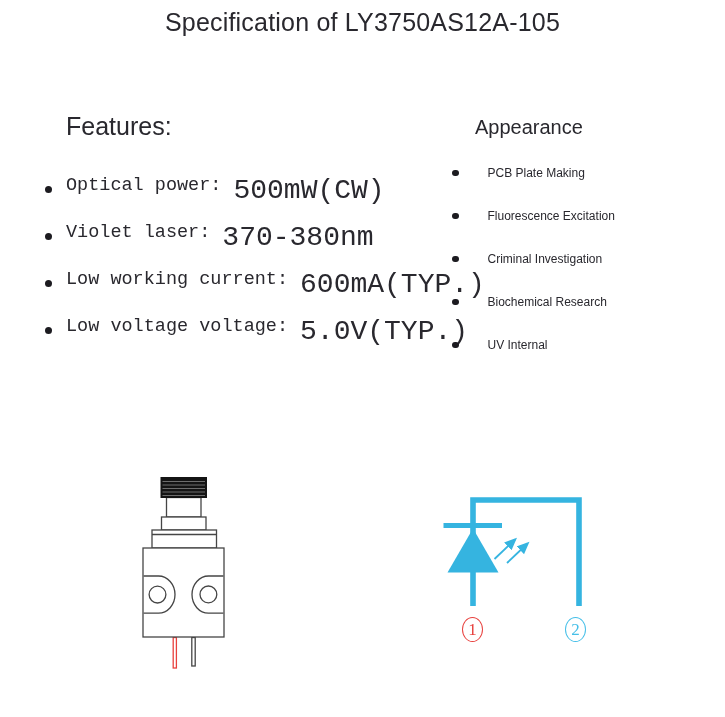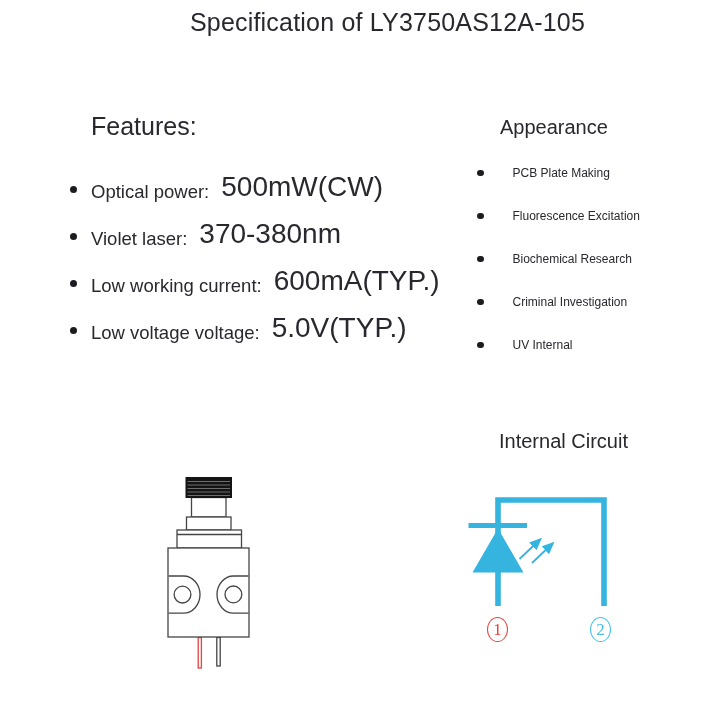--- a/index.html
+++ b/index.html
@@ -1,32 +1,32 @@
 <!DOCTYPE html>
 <html style="--text: #29282e; --circuit: #35b4e0; --pin1: #e8413e; --pin2: #45bfe8; --lead-red: #e8413e; --line: #454545; --cap: #141414;"><head>
 <meta charset="utf-8">
 <style>
   html,body{margin:0;padding:0;background:#ffffff;}
   .page{
     position:relative;width:667px;height:717px;background:#fff;overflow:hidden;
-    font-family:"Liberation Sans",sans-serif;color:var(--text,#29282e);margin-left:25px;
+    font-family:"Liberation Sans",sans-serif;color:var(--text,#29282e);
   }
   .title{
     position:absolute;top:8px;left:0;width:725px;margin:0;
     text-align:center;font-size:25px;font-weight:500;letter-spacing:0.2px;color:var(--text,#29282e);
   }
   h2{margin:0;font-weight:500;color:var(--text,#29282e);}
   .features-heading{position:absolute;left:66px;top:112px;font-size:25px;}
   .application-heading{position:absolute;left:475px;top:116px;font-size:20px;}
   .appearance-heading{position:absolute;left:148px;top:423px;font-size:21px;}
   .circuit-heading{position:absolute;left:474px;top:430px;font-size:20px;}
 
   ul{list-style:none;margin:0;padding:0;position:absolute;}
   .features-list{left:45px;top:175px;}
-  .features-list li{display:flex;align-items:flex-end;height:28px;margin-bottom:19px;white-space:nowrap;}
+  .features-list li{display:flex;align-items:flex-start;height:28px;margin-bottom:19px;white-space:nowrap;font-family:Liberation Mono, monospace;}
   .features-list .dot{width:7px;height:7px;border-radius:50%;background:#1c1b20;margin-right:14px;align-self:center;flex:none;}
   .f-label{font-size:18.5px;}
   .f-value{font-size:28px;margin-left:12px;}
 
   .application-list{left:452px;top:162px;}
   .application-list li{display:flex;align-items:center;height:22px;margin-bottom:21px;white-space:nowrap;}
   .application-list .dot{width:6.5px;height:6.5px;border-radius:50%;background:#1c1b20;margin-right:17px;flex:none;}
   .a-label{font-size:12px;padding-left:12px;}
 
   .appearance-svg{position:absolute;left:130px;top:472px;}
@@ -87,25 +87,25 @@
     <li>
       <span class="dot"></span>
       <span class="a-label">PCB Plate Making</span>
     </li>
     <li>
       <span class="dot"></span>
       <span class="a-label">Fluorescence Excitation</span>
     </li>
     <li>
       <span class="dot"></span>
-      <span class="a-label">Biochemical Research</span>
+      <span class="a-label">Criminal Investigation</span>
     </li>
     <li>
       <span class="dot"></span>
-      <span class="a-label">Criminal Investigation</span>
+      <span class="a-label">Biochemical Research</span>
     </li>
     <li>
       <span class="dot"></span>
       <span class="a-label">UV Internal</span>
     </li>
   </ul>
 
   <svg class="appearance-svg" width="110" height="200" viewBox="130 472 110 200" xmlns="http://www.w3.org/2000/svg">
 
     <rect class="lead-red" x="173.2" y="637.5" width="3.2" height="30.5"></rect>
@@ -125,21 +125,20 @@
       <line class="thread" x1="162.5" y1="492" x2="205" y2="492"></line>
       <line class="thread" x1="162.5" y1="495.5" x2="205" y2="495.5"></line>
     </g>
 
     <path class="noline" d="M143.6 576 H158.5 A16.5 18.6 0 0 1 158.5 613.2 H143.6"></path>
     <path class="noline" d="M223.4 576 H208.5 A16.5 18.6 0 0 0 208.5 613.2 H223.4"></path>
     <circle class="outline" cx="157.5" cy="594.6" r="8.4"></circle>
     <circle class="outline" cx="208.4" cy="594.4" r="8.4"></circle>
   </svg>
 
-  <h2 class="circuit-heading">Internal Circuit</h2>
   <svg class="circuit-svg" width="180" height="125" viewBox="435 490 180 125" xmlns="http://www.w3.org/2000/svg">
     <defs>
       <marker id="arrh" markerWidth="8" markerHeight="8" refX="5.5" refY="3" orient="auto">
         <path class="arrow-head" d="M0,0 L7,3 L0,6 Z"></path>
       </marker>
     </defs>
     <path class="wire" d="M473 606 V500 H579 V606" stroke-width="5.6"></path>
     <line class="wire" x1="443.5" y1="525.5" x2="502" y2="525.5" stroke-width="5.2"></line>
     <polygon class="diode" points="473,528.5 447.5,572.5 498.5,572.5"></polygon>
     <g>

